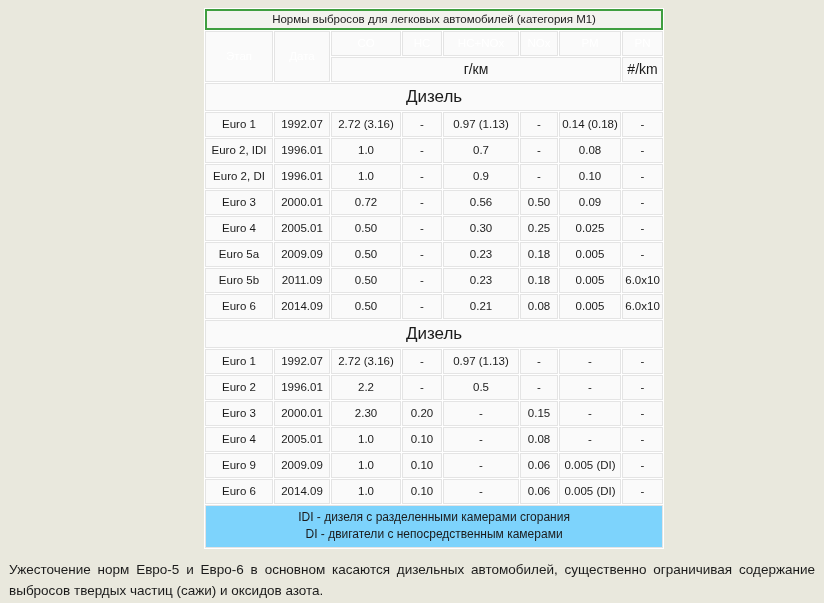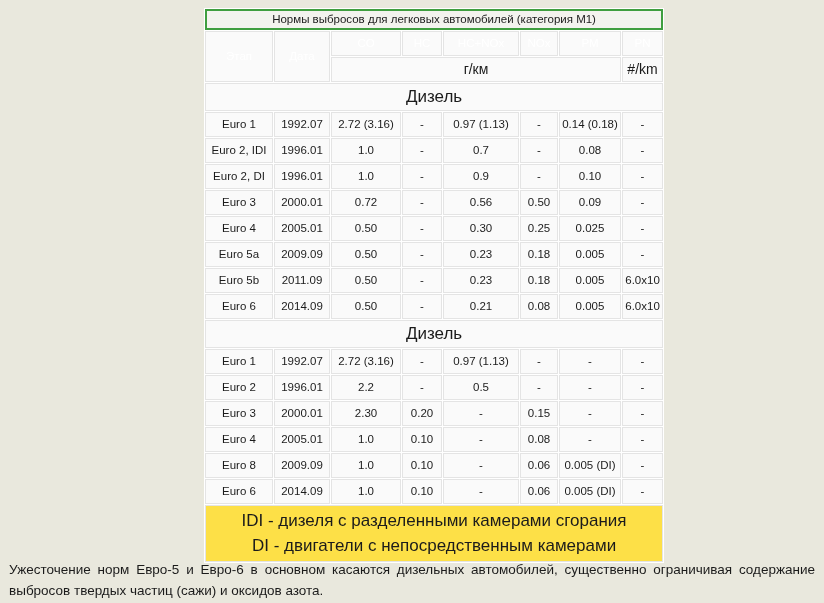--- a/index.html
+++ b/index.html
@@ -88,23 +88,23 @@
 
   
   tr.section-row td {
     background: #fafafa;
     height: 28px;
     font-size: 17px;
   }
 
   
   tr.note-row td {
-    background: #fde047;
+    background: #7dd3fc;
     height: 42px;
-    font-size: 17px;
+    font-size: 12px;
     line-height: 1.45;
     padding: 3px 4px;
   }
 
   
   .caption {
     position: absolute;
     left: 5px;
     top: 556px;
     width: 814px;
@@ -278,21 +278,21 @@
           <td>Euro 4</td>
           <td>2005.01</td>
           <td>1.0</td>
           <td>0.10</td>
           <td>-</td>
           <td>0.08</td>
           <td>-</td>
           <td>-</td>
         </tr>
         <tr>
-          <td>Euro 8</td>
+          <td>Euro 9</td>
           <td>2009.09</td>
           <td>1.0</td>
           <td>0.10</td>
           <td>-</td>
           <td>0.06</td>
           <td>0.005 (DI)</td>
           <td>-</td>
         </tr>
         <tr>
           <td>Euro 6</td>

